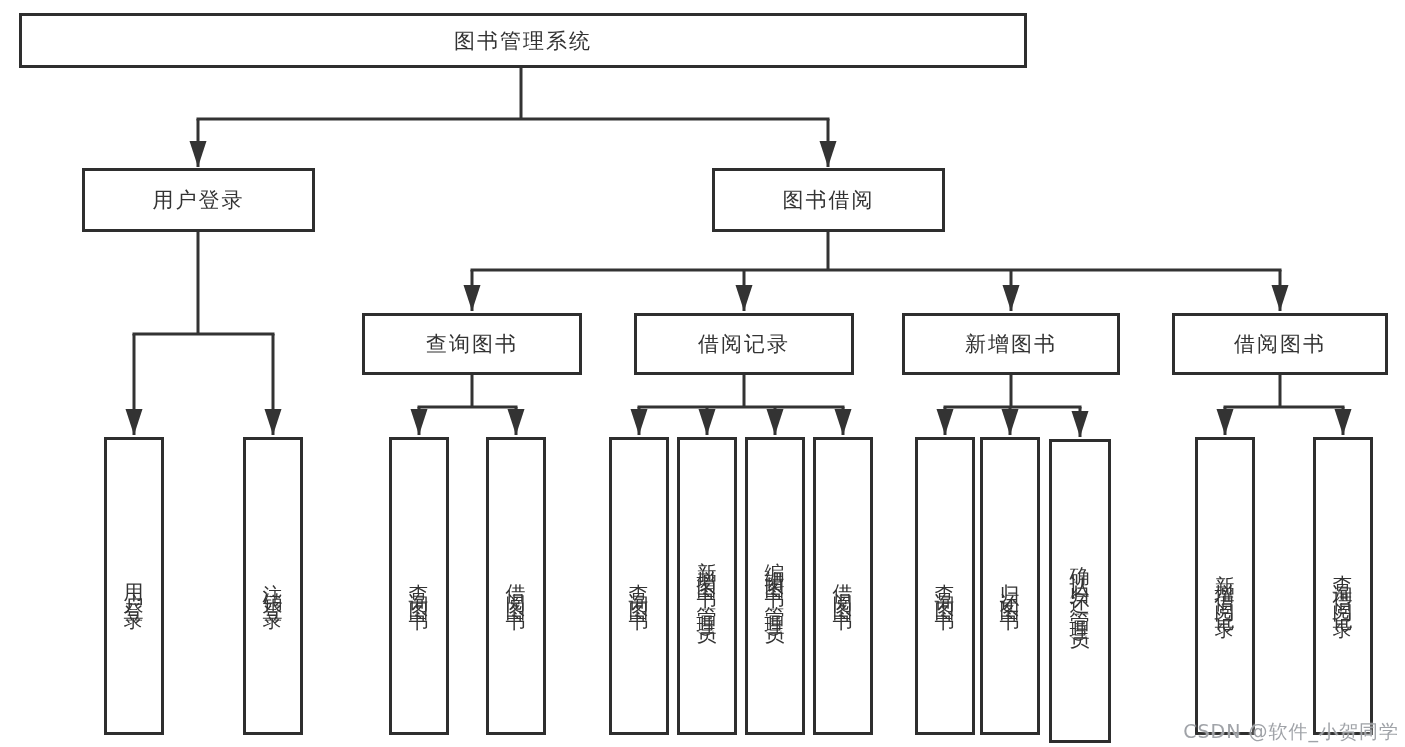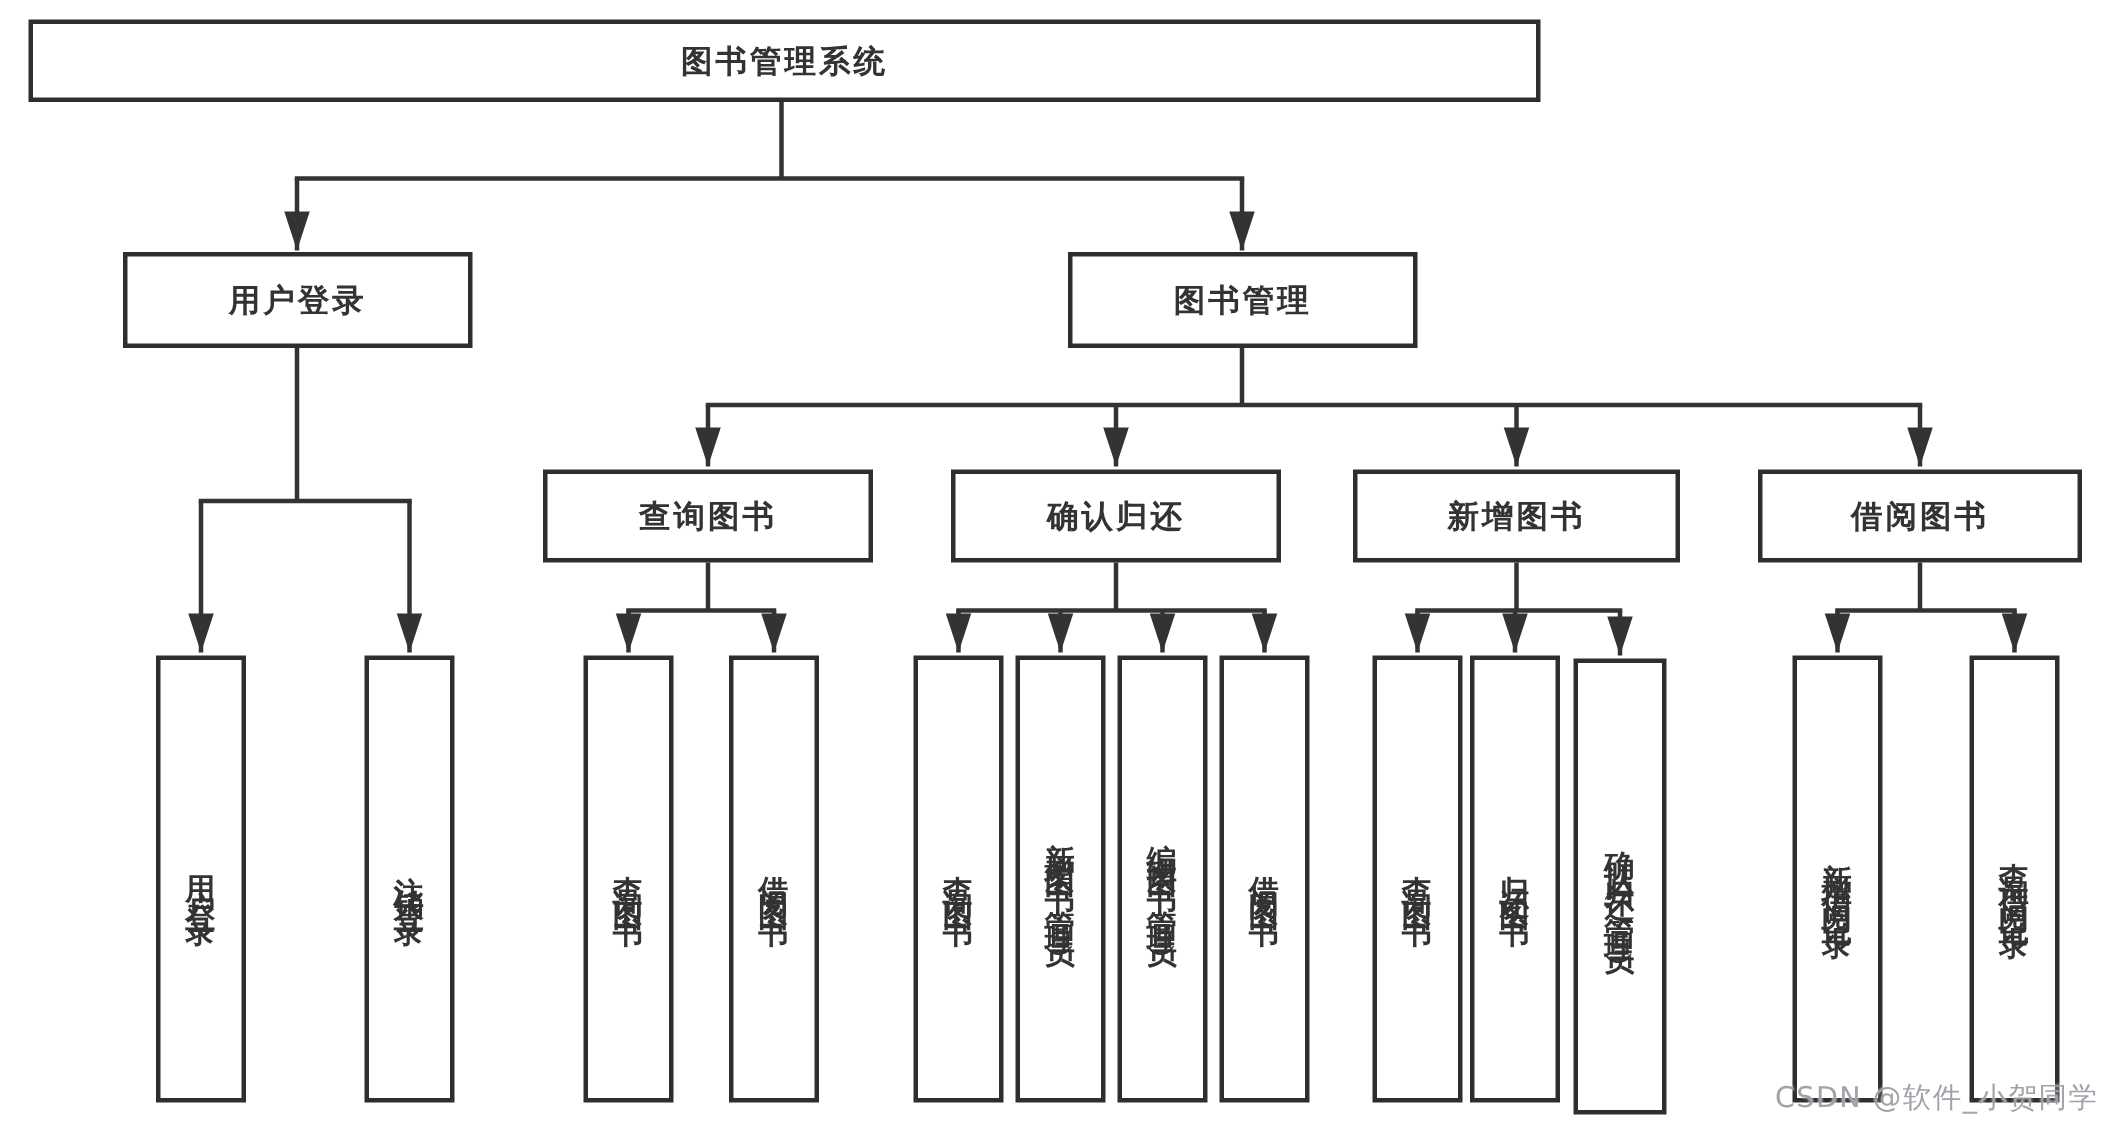--- a/index.html
+++ b/index.html
@@ -20,21 +20,20 @@
   .box {
     position: absolute;
     background: #ffffff;
     border: 3px solid #2e2e2e;
     box-sizing: border-box;
     display: flex;
     align-items: center;
     justify-content: center;
     color: #333333;
     z-index: 1;
-    font-weight: bold;
   }
   .box.h span {
     font-size: 21px;
     letter-spacing: 2px;
     white-space: nowrap;
   }
   .box.v span {
     writing-mode: vertical-rl;
     text-orientation: mixed;
     font-size: 20px;
@@ -109,28 +108,28 @@
   </svg>
 
   <div class="box h" style="left:19px; top:13px; width:1008px; height:55px;">
     <span>图书管理系统</span>
   </div>
 
   <div class="box h" style="left:82px; top:168px; width:233px; height:64px;">
     <span>用户登录</span>
   </div>
   <div class="box h" style="left:712px; top:168px; width:233px; height:64px;">
-    <span>图书管理</span>
+    <span>图书借阅</span>
   </div>
 
   <div class="box h" style="left:362px; top:313px; width:220px; height:62px;">
     <span>查询图书</span>
   </div>
   <div class="box h" style="left:634px; top:313px; width:220px; height:62px;">
-    <span>确认归还</span>
+    <span>借阅记录</span>
   </div>
   <div class="box h" style="left:902px; top:313px; width:218px; height:62px;">
     <span>新增图书</span>
   </div>
   <div class="box h" style="left:1172px; top:313px; width:216px; height:62px;">
     <span>借阅图书</span>
   </div>
 
   <div class="box v" style="left:104px; top:437px; width:60px; height:298px;">
     <span>用户登录</span>

